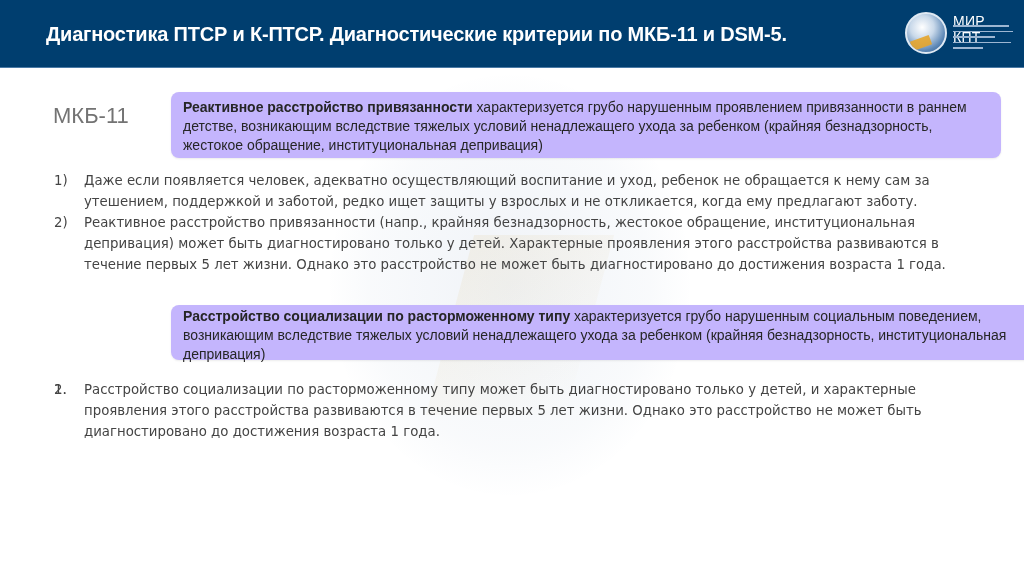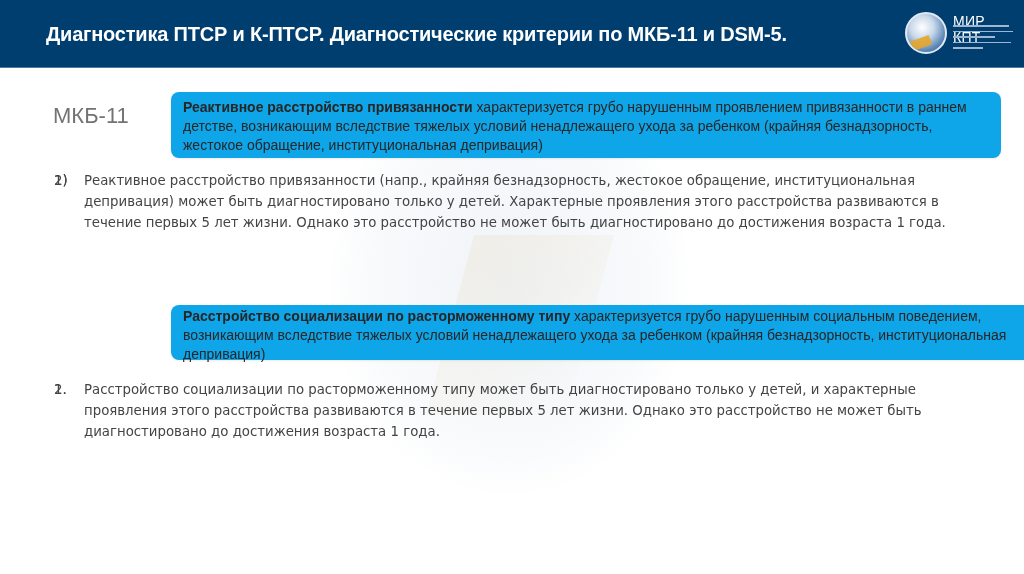--- a/index.html
+++ b/index.html
@@ -46,21 +46,21 @@
     content: ""; position: absolute; left: 120px; top: 160px; width: 140px; height: 180px;
     background: linear-gradient(135deg, rgba(230,215,180,0.25), rgba(255,255,255,0));
     transform: skewX(-15deg);
   }
 
   .section-label {
     position: absolute; left: 53px; top: 103px; font-size: 22px; color: #737373;
   }
   .callout {
     position: absolute; left: 171px; width: 830px; box-sizing: border-box;
-    background: #0ea5e9; border-radius: 8px;
+    background: #c4b5fd; border-radius: 8px;
     padding: 6px 10px 6px 12px;
     font-size: 14px; line-height: 19px; color: #262626;
     box-shadow: 0 1px 2px rgba(0,0,0,0.08);
   }
   .callout b { font-weight: bold; }
   .callout-1 { top: 92px; height: 66px; }
   .callout-2 { top: 305px; height: 55px; padding-top: 2px; width: 894px; }
 
   .list {
     position: absolute; left: 52px; width: 940px; margin: 0; padding: 0; list-style: none;
@@ -93,20 +93,21 @@
 
 <div class="section-label">МКБ-11</div>
 
 <div class="callout callout-1">
   <b>Реактивное расстройство привязанности</b><span> характеризуется грубо нарушенным проявлением привязанности в раннем детстве, возникающим вследствие тяжелых условий ненадлежащего ухода за ребенком  (крайняя безнадзорность, жестокое обращение, институциональная депривация)</span>
 </div>
 
 <ul class="list list-1">
   <li>
     <span class="num">1)</span>
+    <span>Даже если появляется человек, адекватно осуществляющий воспитание и уход, ребенок не обращается к нему сам за утешением, поддержкой и заботой, редко ищет защиты у взрослых и не откликается, когда ему предлагают заботу.</span>
   </li>
   <li>
     <span class="num">2)</span>
     <span>Реактивное расстройство привязанности (напр., крайняя безнадзорность, жестокое обращение, институциональная депривация) может быть диагностировано только у детей. Характерные проявления этого расстройства развиваются в течение первых 5 лет жизни. Однако это расстройство не может быть диагностировано до достижения возраста 1 года.</span>
   </li>
 </ul>
 
 <div class="callout callout-2">
   <b>Расстройство социализации по расторможенному типу</b><span> характеризуется грубо нарушенным социальным поведением, возникающим вследствие тяжелых условий ненадлежащего ухода за ребенком  (крайняя безнадзорность, институциональная депривация)</span>
 </div>

